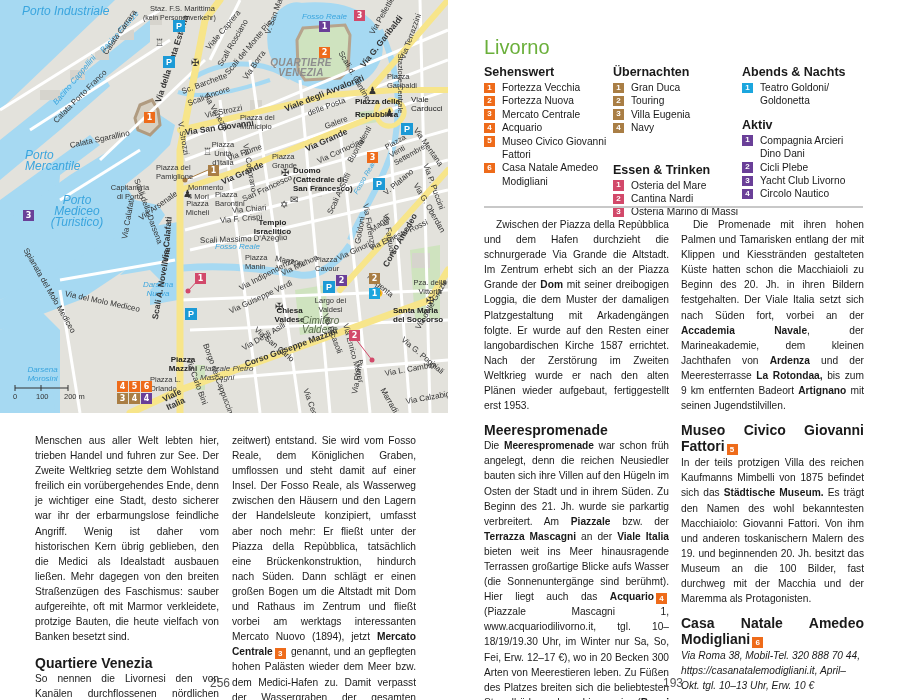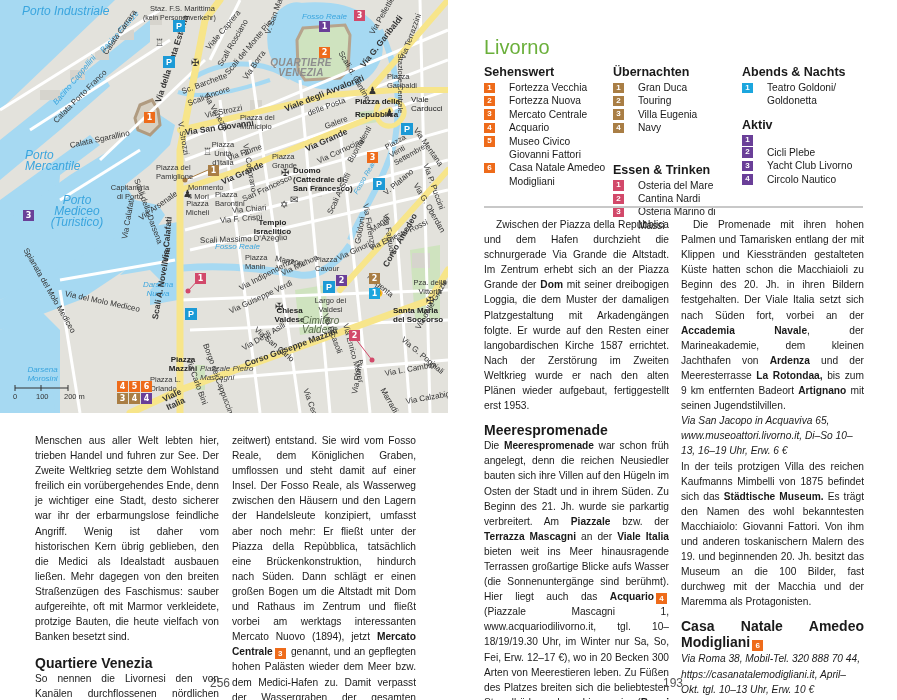--- a/index.html
+++ b/index.html
@@ -37,21 +37,21 @@
   .ital { font-style: italic; }
   .inl { display: inline-block; width: 11px; height: 11px; color: #fff; font-size: 8px; font-weight: bold; text-align: center; line-height: 11px; vertical-align: -1px; margin: 0 2px; }
   .pgnum { position: absolute; font-size: 12px; color: #555; }
 
   
   #title { position: absolute; left: 484px; top: 36px; font-size: 20px; color: #6aaf3a; }
   .info-col { position: absolute; }
   .info-h { font-size: 12.5px; font-weight: bold; line-height: 16px; margin-bottom: 1px; }
   .info-row { display: flex; font-size: 10.2px; line-height: 13.4px; }
   .info-row .num { flex: 0 0 11px; height: 10.5px; margin-top: 1.5px; color: #fff; font-size: 8px; font-weight: bold; text-align: center; line-height: 10.5px; }
-  .info-row .txt { padding-left: 14px; }
+  .info-row .txt { padding-left: 7px; }
   #info-rule { position: absolute; left: 484px; top: 206px; width: 379px; height: 2px; background: #c8c8c8; }
 </style>
 </head>
 <body>
 
 <div id="map">
   <svg width="448" height="413" viewBox="0 0 448 413">
 
     <g fill="#a6d9f2">
       <polygon points="0,0 115,0 0,110"></polygon>
@@ -379,20 +379,21 @@
 
 <div class="info-col" style="left:742px;top:64px;width:125px;">
   <div class="info-h">Abends &amp; Nachts</div>
   <div class="info-row">
       <span class="num c-cyan">1</span>
       <span class="txt" style="width:90px;">Teatro Goldoni/ Goldonetta</span>
     </div>
   <div class="info-h" style="margin-top:9px;">Aktiv</div>
   <div class="info-row">
       <span class="num c-purple">1</span>
+      <span class="txt" style="width:95px;">Compagnia Arcieri Dino Dani</span>
     </div>
   <div class="info-row">
       <span class="num c-purple">2</span>
       <span class="txt">Cicli Plebe</span>
     </div>
   <div class="info-row">
       <span class="num c-purple">3</span>
       <span class="txt">Yacht Club Livorno</span>
     </div>
   <div class="info-row">
@@ -404,20 +405,20 @@
 <div id="info-rule"></div>
 
 <div class="col" style="left:484px;top:217px;width:185px;">
   <p style="text-indent:12px;"><span>Zwischen der Piazza della Repùbblica und dem Hafen durchzieht die schnurgerade Via Grande die Altstadt. Im Zentrum erhebt sich an der Piazza Grande der </span><b>Dom</b><span> mit seiner dreibogigen Loggia, die dem Muster der damaligen Platzgestaltung mit Arkadengängen folgte. Er wurde auf den Resten einer langobardischen Kirche 1587 errichtet. Nach der Zerstörung im Zweiten Weltkrieg wurde er nach den alten Plänen wieder aufgebaut, fertiggestellt erst 1953.</span></p>
   <div class="h2" style="margin-top:9px;">Meerespromenade</div>
   <p><span>Die </span><b>Meerespromenade</b><span> war schon früh angelegt, denn die reichen Neusiedler bauten sich ihre Villen auf den Hügeln im Osten der Stadt und in ihrem Süden. Zu Beginn des 21. Jh. wurde sie parkartig verbreitert. Am </span><b>Piazzale</b><span> bzw. der </span><b>Terrazza Mascagni</b><span> an der </span><b>Viale Italia</b><span> bieten weit ins Meer hinausragende Terrassen großartige Blicke aufs Wasser (die Sonnenuntergänge sind berühmt). Hier liegt auch das </span><b>Acquario</b><span class="inl c-orange">4</span><span> (Piazzale Mascagni 1, www.acquariodilivorno.it, tgl. 10–18/19/19.30 Uhr, im Winter nur Sa, So, Fei, Erw. 12–17 €), wo in 20 Becken 300 Arten von Meerestieren leben. Zu Füßen des Platzes breiten sich die beliebtesten Strandbäder der Livornesi (</span><b>Bagni Tirreno</b></p>
 </div>
 
 <div class="col" style="left:681px;top:217px;width:183px;">
   <p style="text-indent:12px;"><span>Die Promenade mit ihren hohen Palmen und Tamarisken entlang der mit Klippen und Kiesstränden gestalteten Küste hatten schon die Macchiaioli zu Beginn des 20. Jh. in ihren Bildern festgehalten. Der Viale Italia setzt sich nach Süden fort, vorbei an der </span><b>Accademia Navale</b><span>, der Marineakademie, dem kleinen Jachthafen von </span><b>Ardenza</b><span> und der Meeresterrasse </span><b>La Rotondaa,</b><span> bis zum 9 km entfernten Badeort </span><b>Artignano</b><span> mit seinen Jugendstilvillen.</span></p>
-  <p class="ital" style="text-align:left;">Via San Jacopo in Acquaviva 65, www.museoattori.livorno.it, Di–So 10–13, 16–19 Uhr, Erw. 6 €</p>
+  <div class="h2" style="margin-top:9px;"><span>Museo Civico Giovanni Fattori</span><span class="inl c-orange">5</span></div>
   <p><span>In der teils protzigen Villa des reichen Kaufmanns Mimbelli von 1875 befindet sich das </span><b>Städtische Museum.</b><span> Es trägt den Namen des wohl bekanntesten Macchiaiolo: Giovanni Fattori. Von ihm und anderen toskanischern Malern des 19. und beginnenden 20. Jh. besitzt das Museum an die 100 Bilder, fast durchweg mit der Macchia und der Maremma als Protagonisten.</span></p>
   <div class="h2" style="margin-top:9px;"><span>Casa Natale Amedeo Modigliani</span><span class="inl c-orange">6</span></div>
   <p class="ital" style="text-align:left;">Via Roma 38, Mobil-Tel. 320 888 70 44, https://casanatalemodigliani.it, April–Okt. tgl. 10–13 Uhr, Erw. 10 €</p>
 
 </div>
 
 <div class="pgnum" style="left:663px;top:676px;">193</div>
 
 </body></html>

